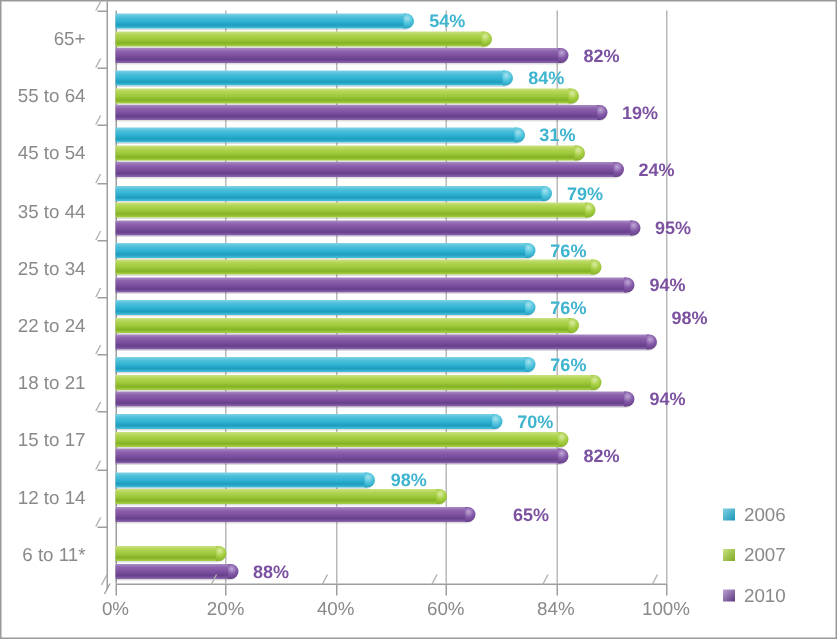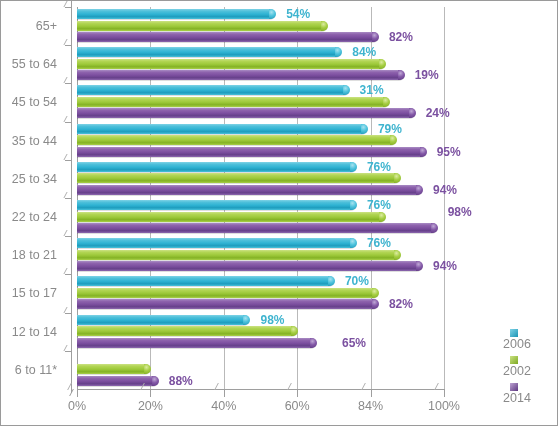--- a/index.html
+++ b/index.html
@@ -163,21 +163,20 @@
   
   #legend{
     position:absolute;
     left:481px; top:328px;
     width:70px;
   }
   .legend-item{
     display:flex;
     align-items:center;
     height:27px;
-    flex-direction:column;
   }
   .legend-swatch{
     width:8px;height:8px;
     margin-right:6px;
     flex:none;
   }
   .legend-swatch.s2006{background:linear-gradient(135deg,#7fd3e6,#1b94b5);}
   .legend-swatch.s2008{background:linear-gradient(135deg,#cbe283,#7da922);}
   .legend-swatch.s2010{background:linear-gradient(135deg,#bda3d3,#5d3880);}
   .legend-label{
@@ -384,21 +383,21 @@
       <div class="xlabel" style="left: 443px;">100%</div>
     </div>
 
   <div id="legend">
       <div class="legend-item">
         <span class="legend-swatch s2006"></span>
         <span class="legend-label">2006</span>
       </div>
       <div class="legend-item">
         <span class="legend-swatch s2008"></span>
-        <span class="legend-label">2002</span>
+        <span class="legend-label">2007</span>
       </div>
       <div class="legend-item">
         <span class="legend-swatch s2010"></span>
-        <span class="legend-label">2014</span>
+        <span class="legend-label">2010</span>
       </div>
     </div>
 
 </div>
 
 </body></html>

